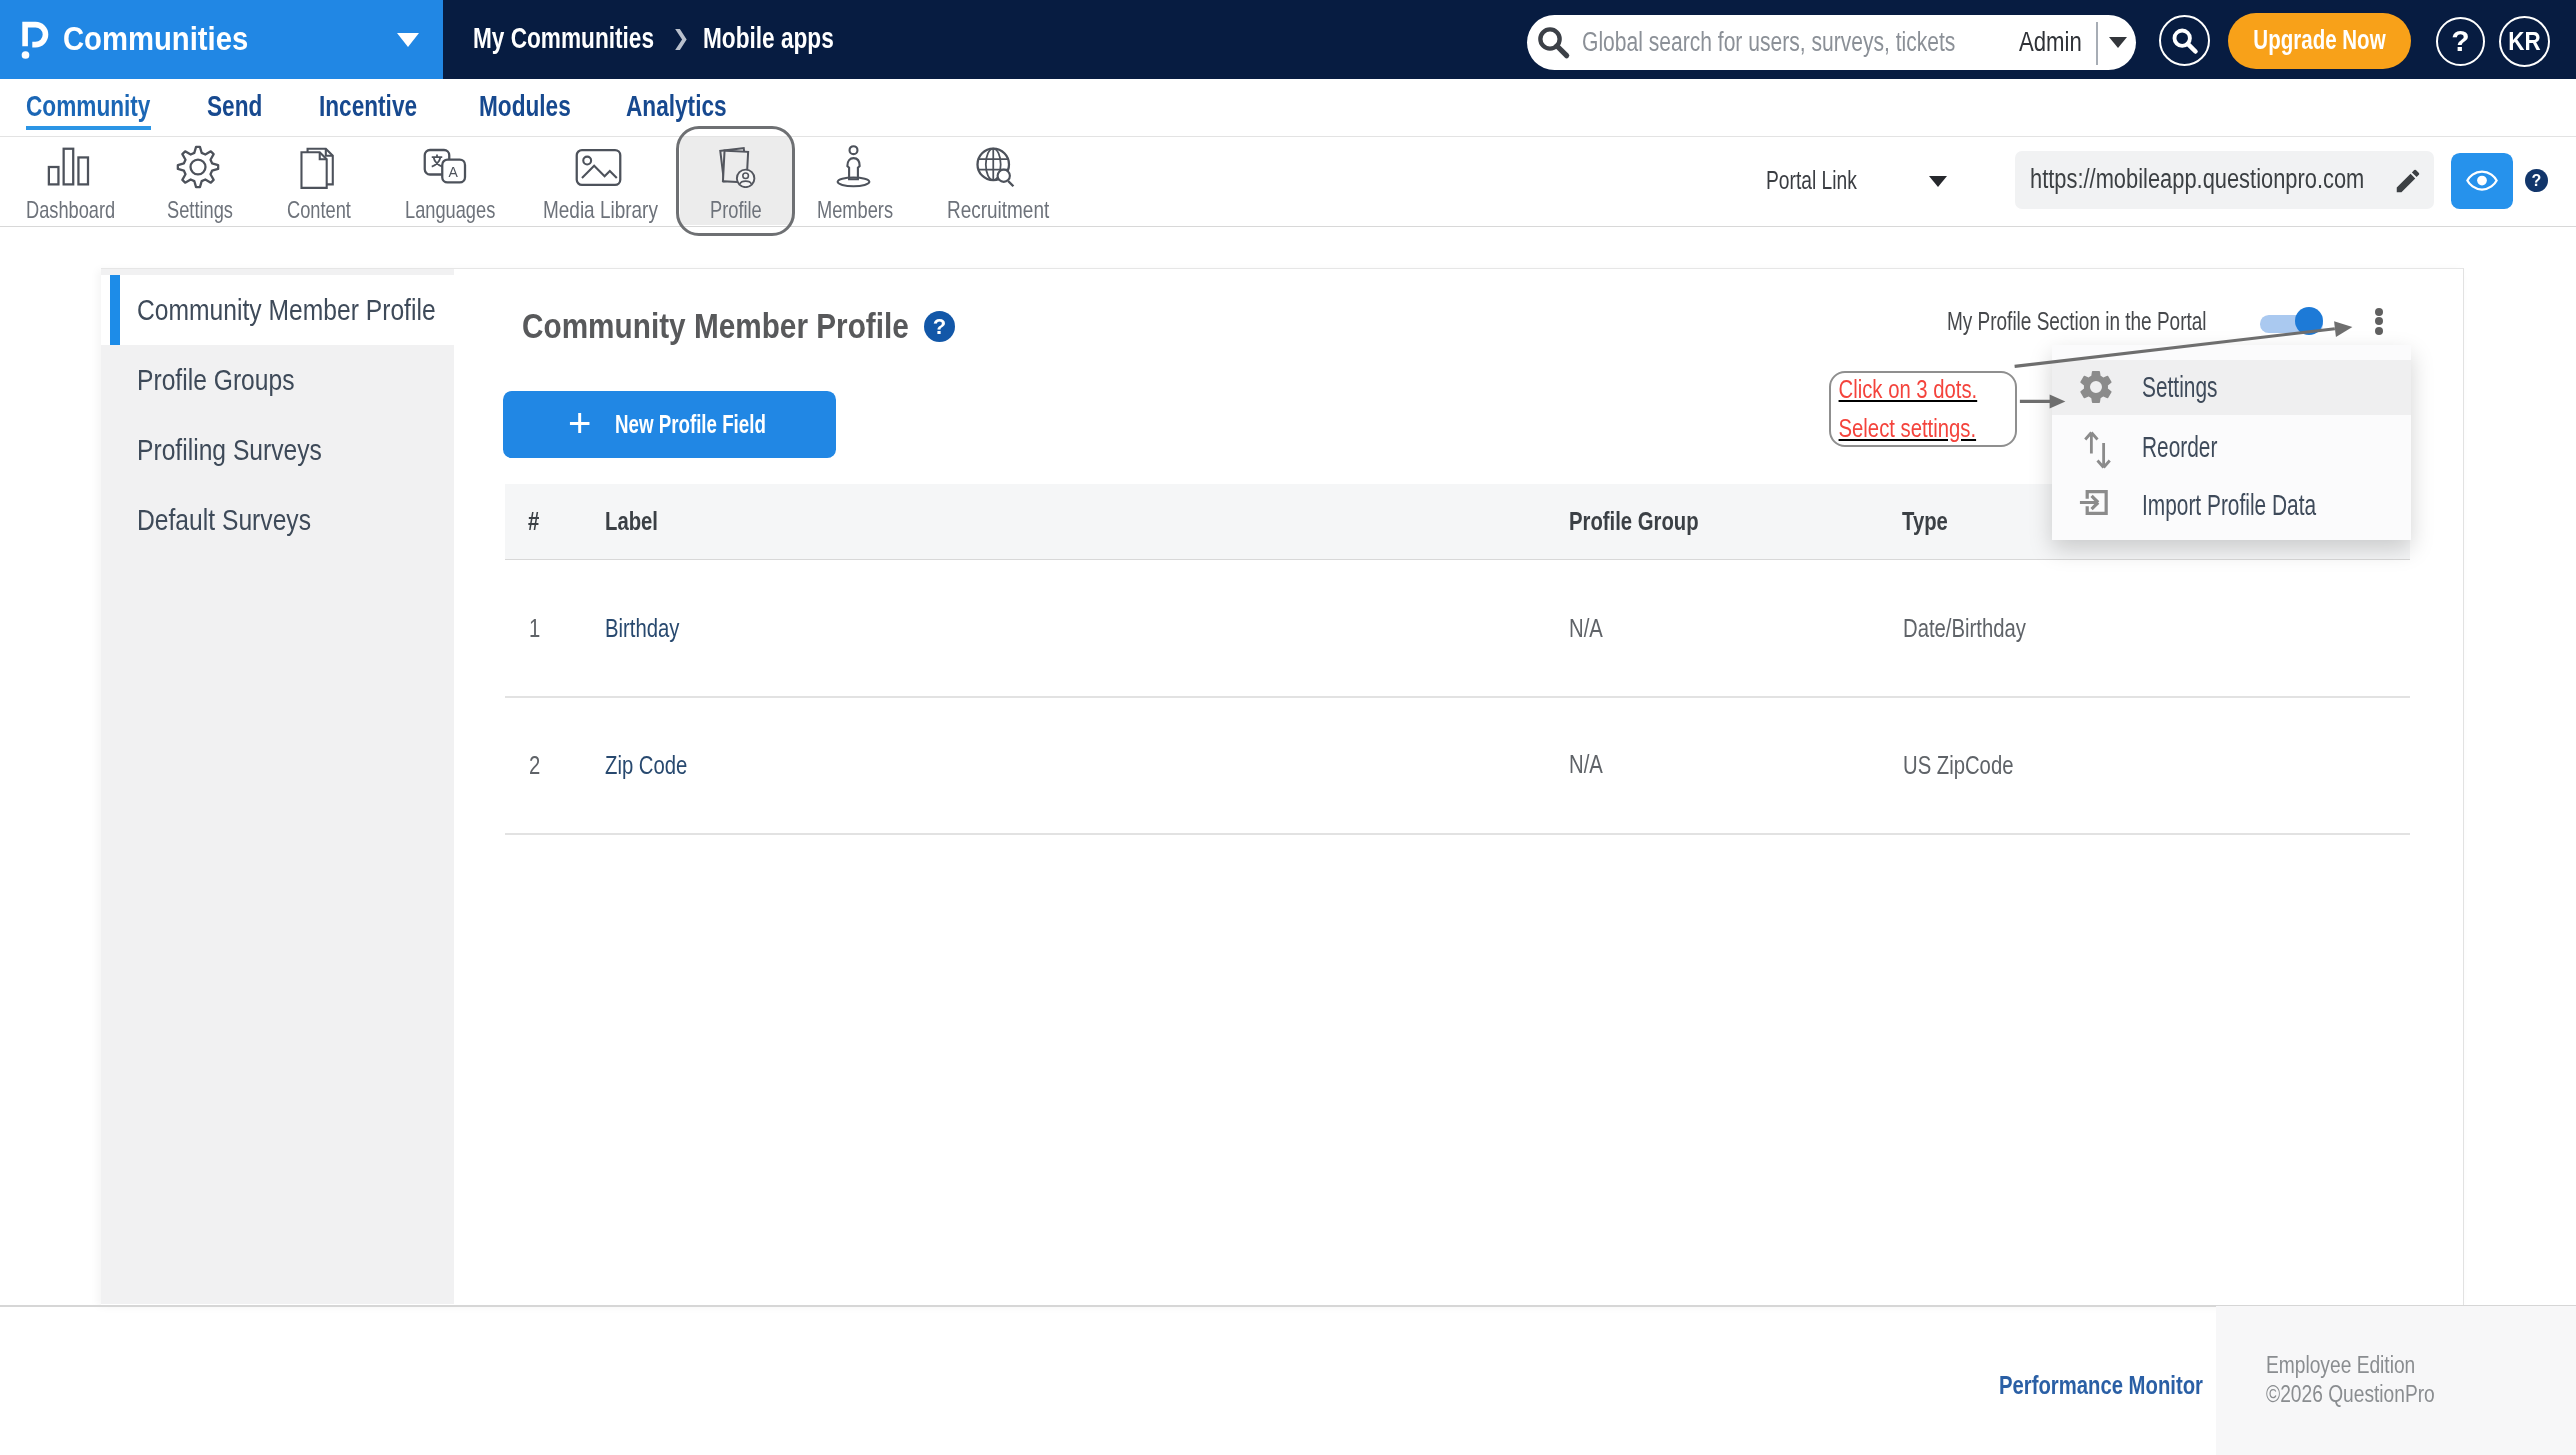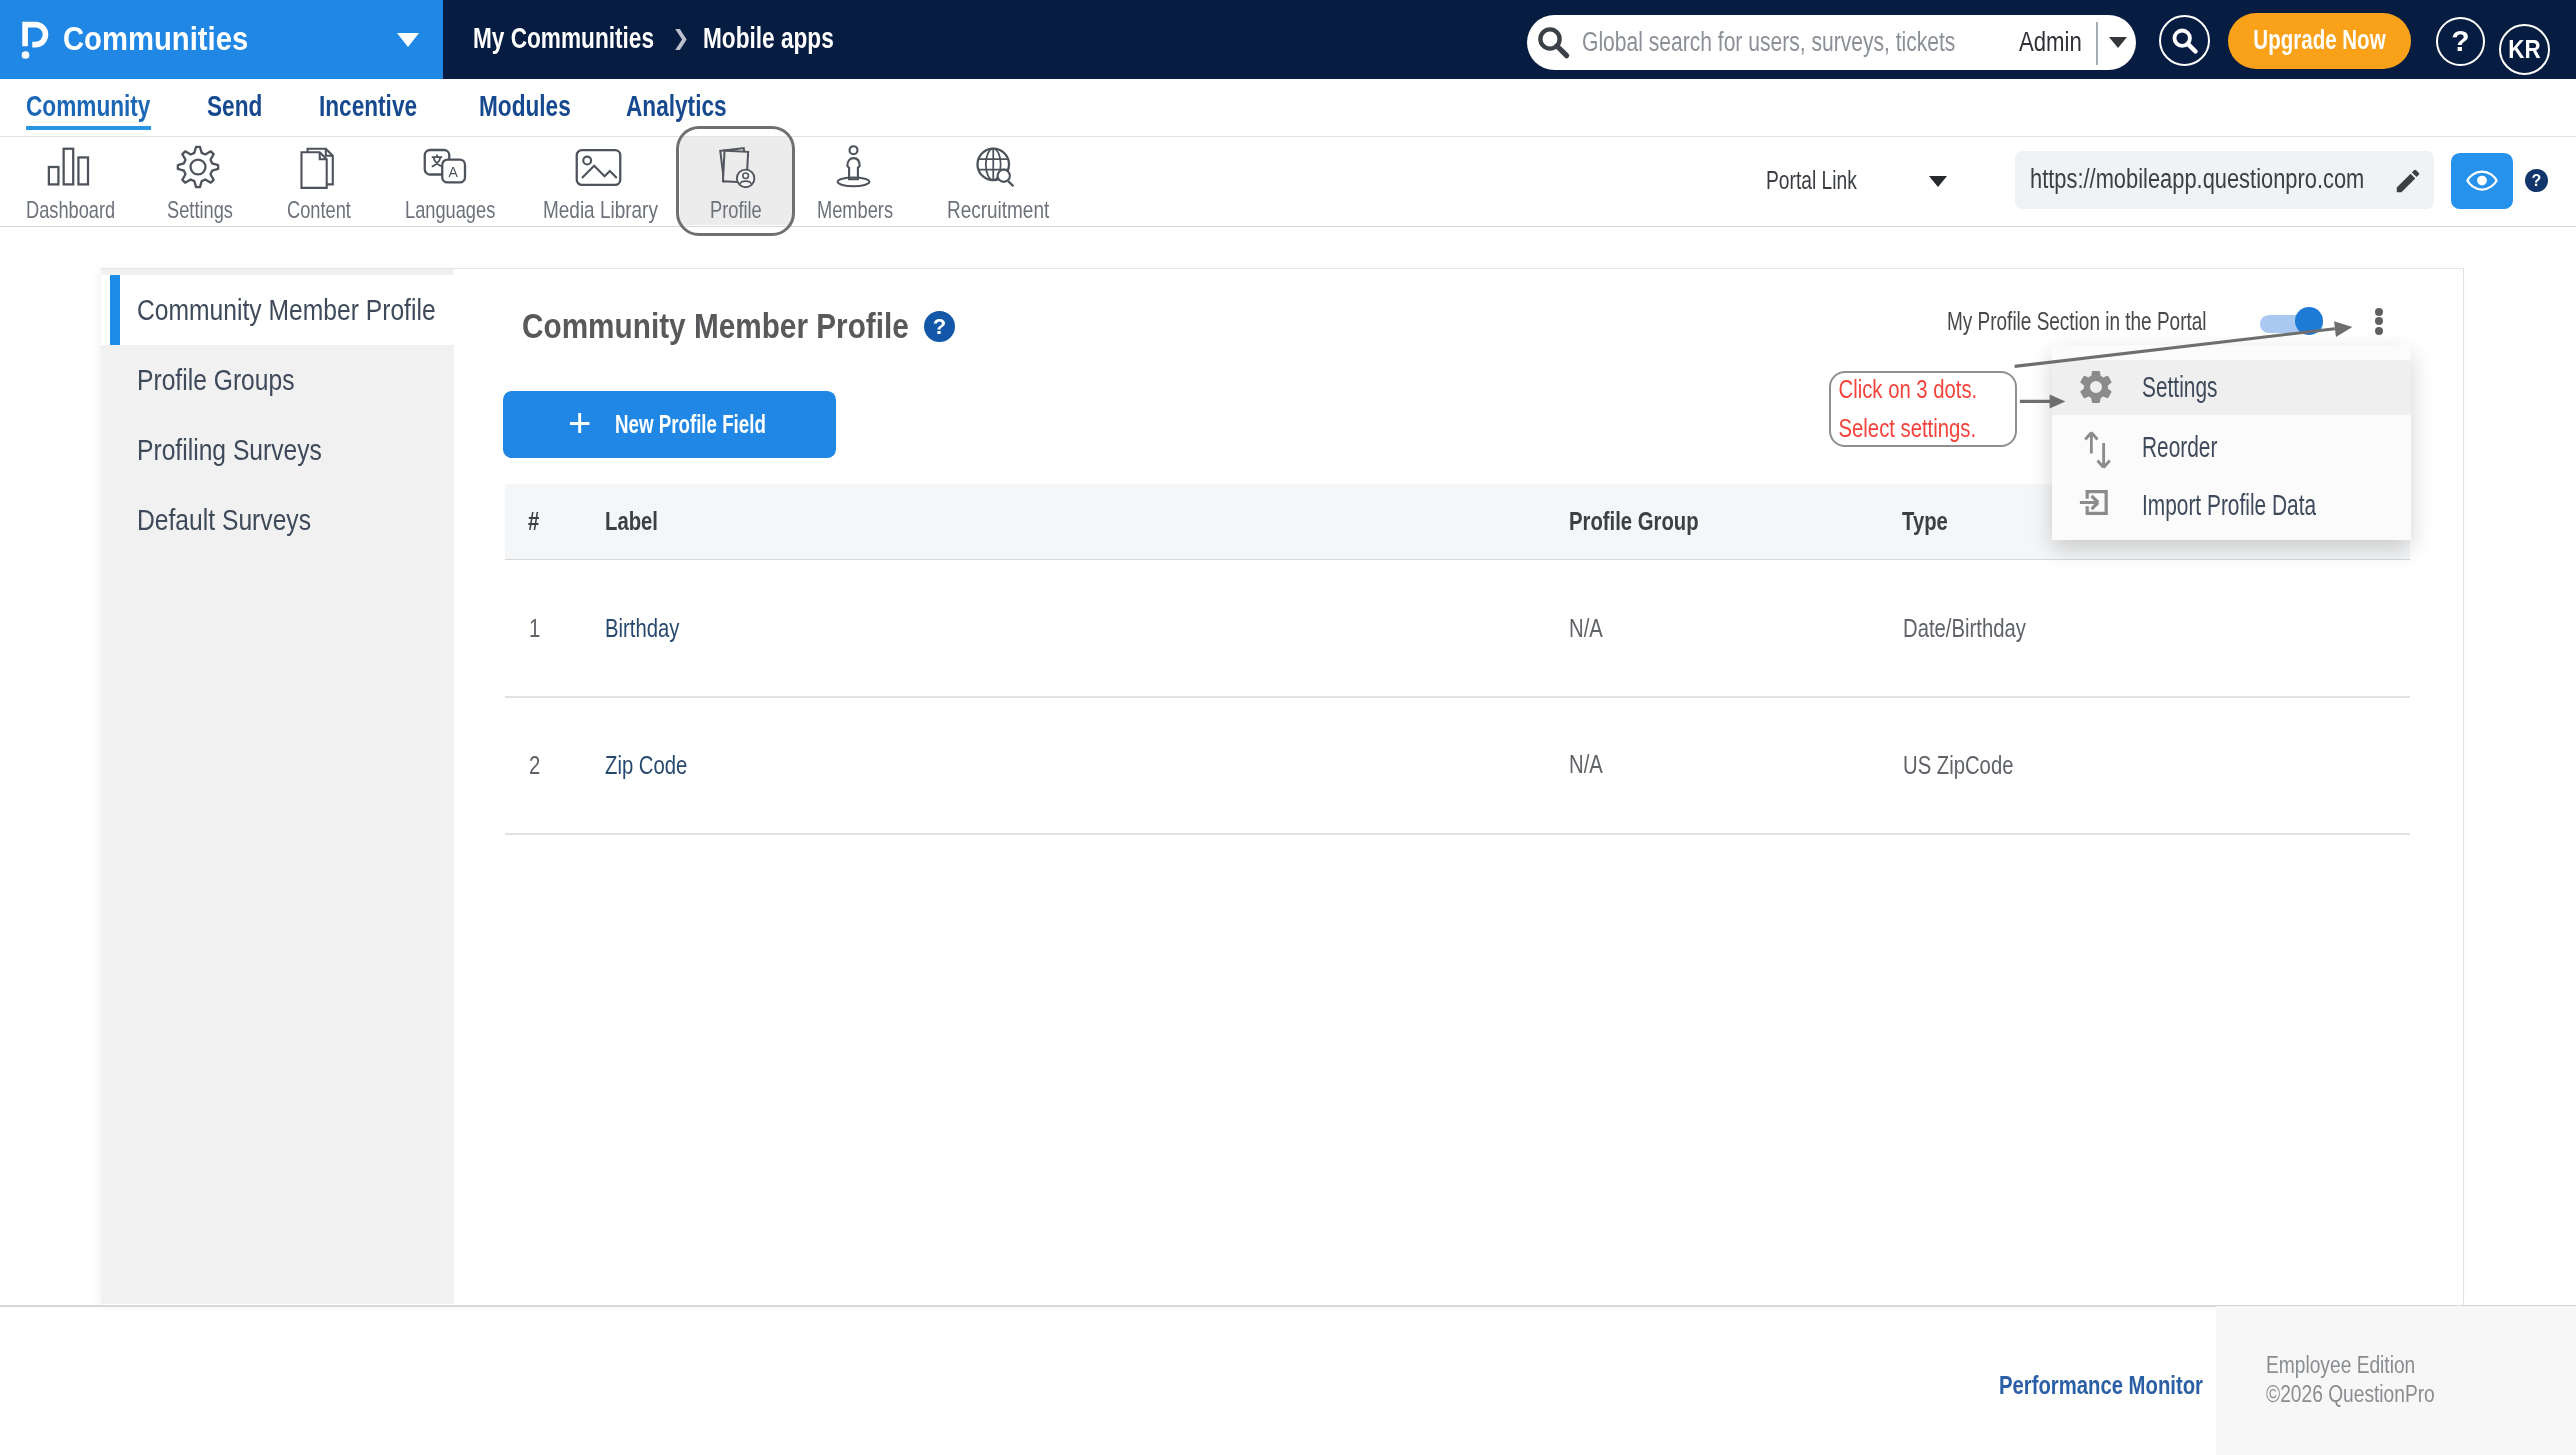--- a/index.html
+++ b/index.html
@@ -14,21 +14,21 @@
 #crumbsep { position:absolute; left:672px; top:0; height:79px; line-height:76px; color:#b9c0cc; font-size:21px; }
 #searchpill { position:absolute; left:1527px; top:15px; width:609px; height:55px; background:#fff; border-radius:28px; }
 #searchph { position:absolute; left:1582px; top:15px; height:55px; line-height:54px; color:#8b9097; font-size:27px; transform:scaleX(0.78); transform-origin:0 50%; white-space:nowrap; }
 #admin { position:absolute; left:2019px; top:15px; height:55px; line-height:54px; color:#2f3237; font-size:27px; transform:scaleX(0.82); transform-origin:0 50%; }
 #admindiv { position:absolute; left:2096px; top:22px; width:1.8px; height:43px; background:#a7adb5; }
 #admincaret { position:absolute; left:2109px; top:37px; border-left:9.7px solid transparent; border-right:9.7px solid transparent; border-top:11.4px solid #33363b; }
 .ringcirc { position:absolute; border:2.6px solid #fff; border-radius:50%; }
 #upgrade { position:absolute; left:2228px; top:13px; width:183px; height:56px; background:#f8a119; border-radius:28px; }
 #upgrade span { display:block; text-align:center; color:#fff; font-size:27px; font-weight:bold; line-height:54px; transform:scaleX(0.76); }
 #qmark  { left:2436px; top:16.7px; width:49px; height:49px; color:#fff; font-size:30px; font-weight:bold; text-align:center; line-height:44px; }
-#krcirc { left:2499px; top:24px; width:51px; height:51px; }
+#krcirc { left:2499px; top:16px; width:51px; height:51px; }
 #krcirc span { display:block; text-align:center; color:#fff; font-size:25.5px; font-weight:bold; line-height:46px; transform:scaleX(0.88); }
 
 #navrow { position:absolute; left:0; top:79px; width:2576px; height:58px; background:#fff; border-bottom:1.8px solid #e3e3e3; }
 .navitem { position:absolute; top:79px; height:56px; line-height:54px; font-size:29px; font-weight:bold; color:#17498f; transform:scaleX(0.78); transform-origin:0 50%; white-space:nowrap; }
 #nav-community { color:#1b66b5; }
 #navunder { position:absolute; left:25.5px; top:126px; width:125px; height:4.4px; background:#2b95e5; }
 
 #toolbar { position:absolute; left:0; top:137px; width:2576px; height:90px; background:#fff; border-bottom:1.8px solid #d8d8d8; }
 .tlabel { position:absolute; top:196px; font-size:24px; color:#6d727a; transform:scaleX(0.76); transform-origin:0 50%; white-space:nowrap; }
 #profilebg { position:absolute; left:680px; top:137px; width:112px; height:88px; background:#ececec; }
@@ -58,21 +58,21 @@
 .rowsep { position:absolute; left:404px; width:1905px; height:1.8px; background:#e2e2e2; }
 
 #toggletext { position:absolute; left:1846px; top:37px; font-size:26px; color:#46484b; transform:scaleX(0.73); transform-origin:0 50%; white-space:nowrap; }
 #toggletrack { position:absolute; left:2159px; top:46px; width:63px; height:17.6px; border-radius:8.8px; background:#aac9f0; }
 #toggleknob { position:absolute; left:2194px; top:38px; width:28px; height:28px; border-radius:50%; background:#1d7ad7; }
 .mdot { position:absolute; left:2274px; width:8px; height:8px; border-radius:50%; background:#606060; }
 #menu { position:absolute; left:1951px; top:76px; width:359px; height:195px; background:#fbfbfc; box-shadow:0 8.8px 22px rgba(0,0,0,0.18); }
 #menuhl { position:absolute; left:0; top:15px; width:359px; height:55px; background:#efeff0; }
 .menutext { position:absolute; left:90px; font-size:29px; color:#3e4a5a; transform:scaleX(0.72); transform-origin:0 50%; white-space:nowrap; }
 
-#annbox { position:absolute; left:1728px; top:102px; width:188px; height:76px; background:#fff; border:2.6px solid #8f8f8f; border-radius:16px; z-index:5; }
+#annbox { position:absolute; left:1728px; top:102px; width:188px; height:76px; background:#fff; border:2.6px solid #8f8f8f; border-radius:16px; z-index:5;text-decoration:underline; }
 #annbox div { font-size:26px; color:#f4433c; line-height:39px; padding-left:9.7px; margin-top:-3.5px; transform:scaleX(0.78); transform-origin:0 0; white-space:nowrap; }
 
 #botline { position:absolute; left:0; top:1305px; width:2576px; height:1.8px; background:#d6d6d6; }
 #perfmon { position:absolute; left:1999px; top:1370px; font-size:26px; font-weight:bold; color:#2a5fa5; transform:scaleX(0.78); transform-origin:0 50%; white-space:nowrap; }
 #footpanel { position:absolute; left:2216px; top:1306px; width:360px; height:149px; background:#f7f7f8; }
 #footpanel div { position:absolute; left:50px; font-size:24.6px; color:#8a8d90; transform:scaleX(0.78); transform-origin:0 50%; white-space:nowrap; }
 </style>
 </head>
 <body>
 <div id="topbar"></div>

